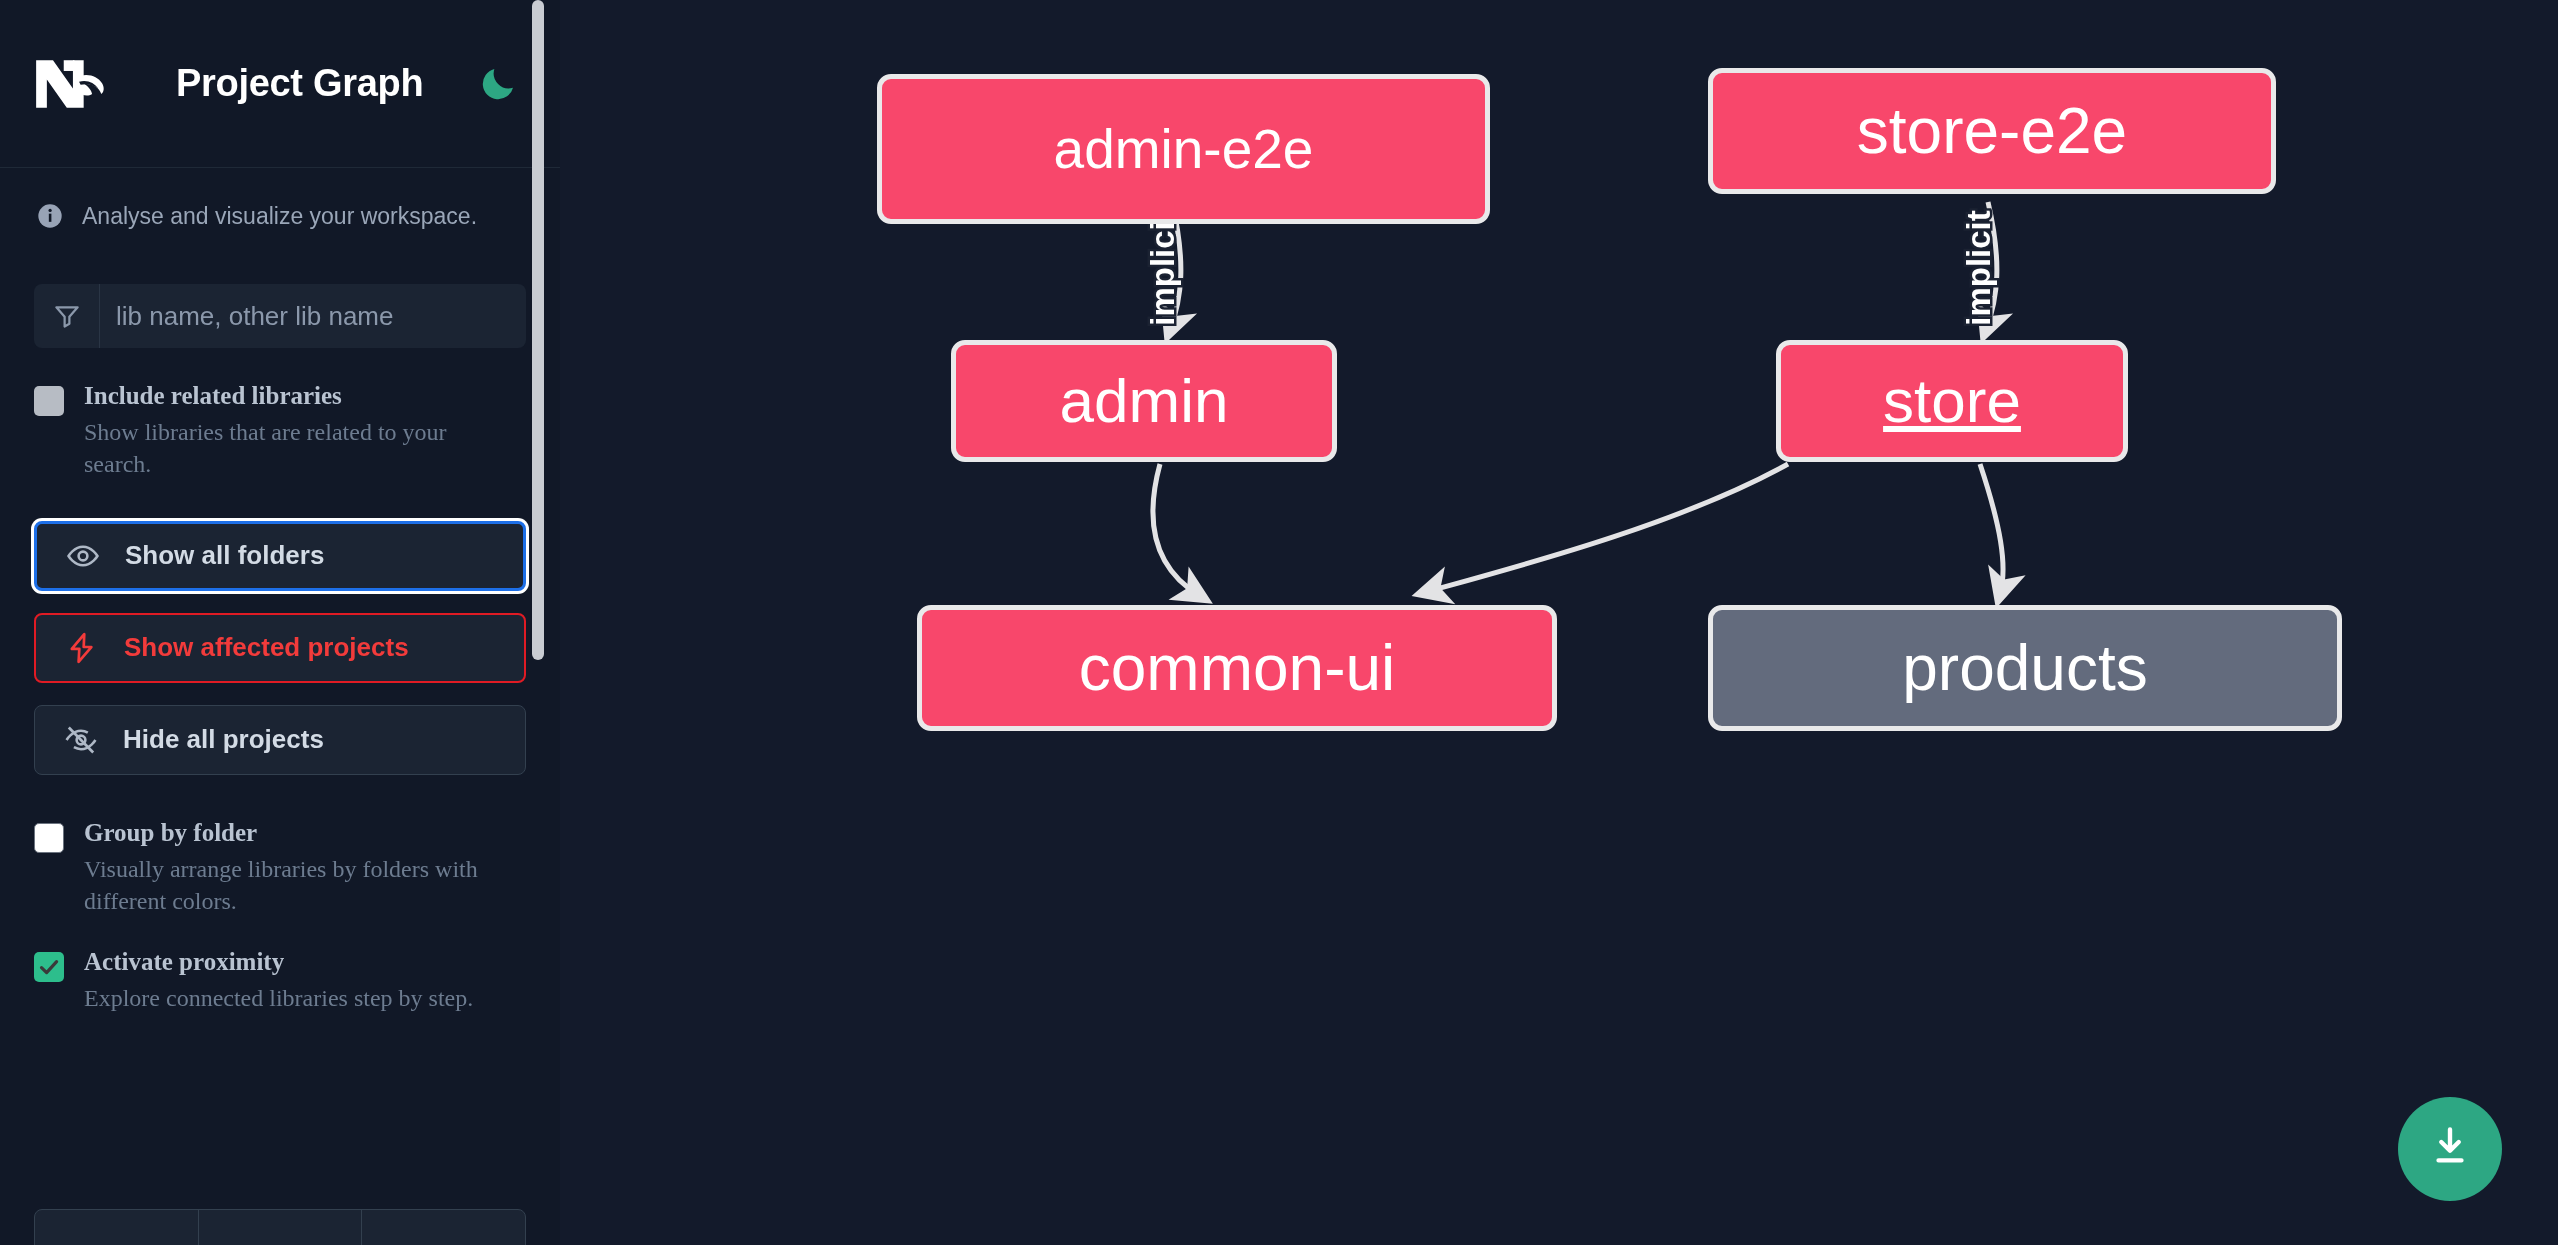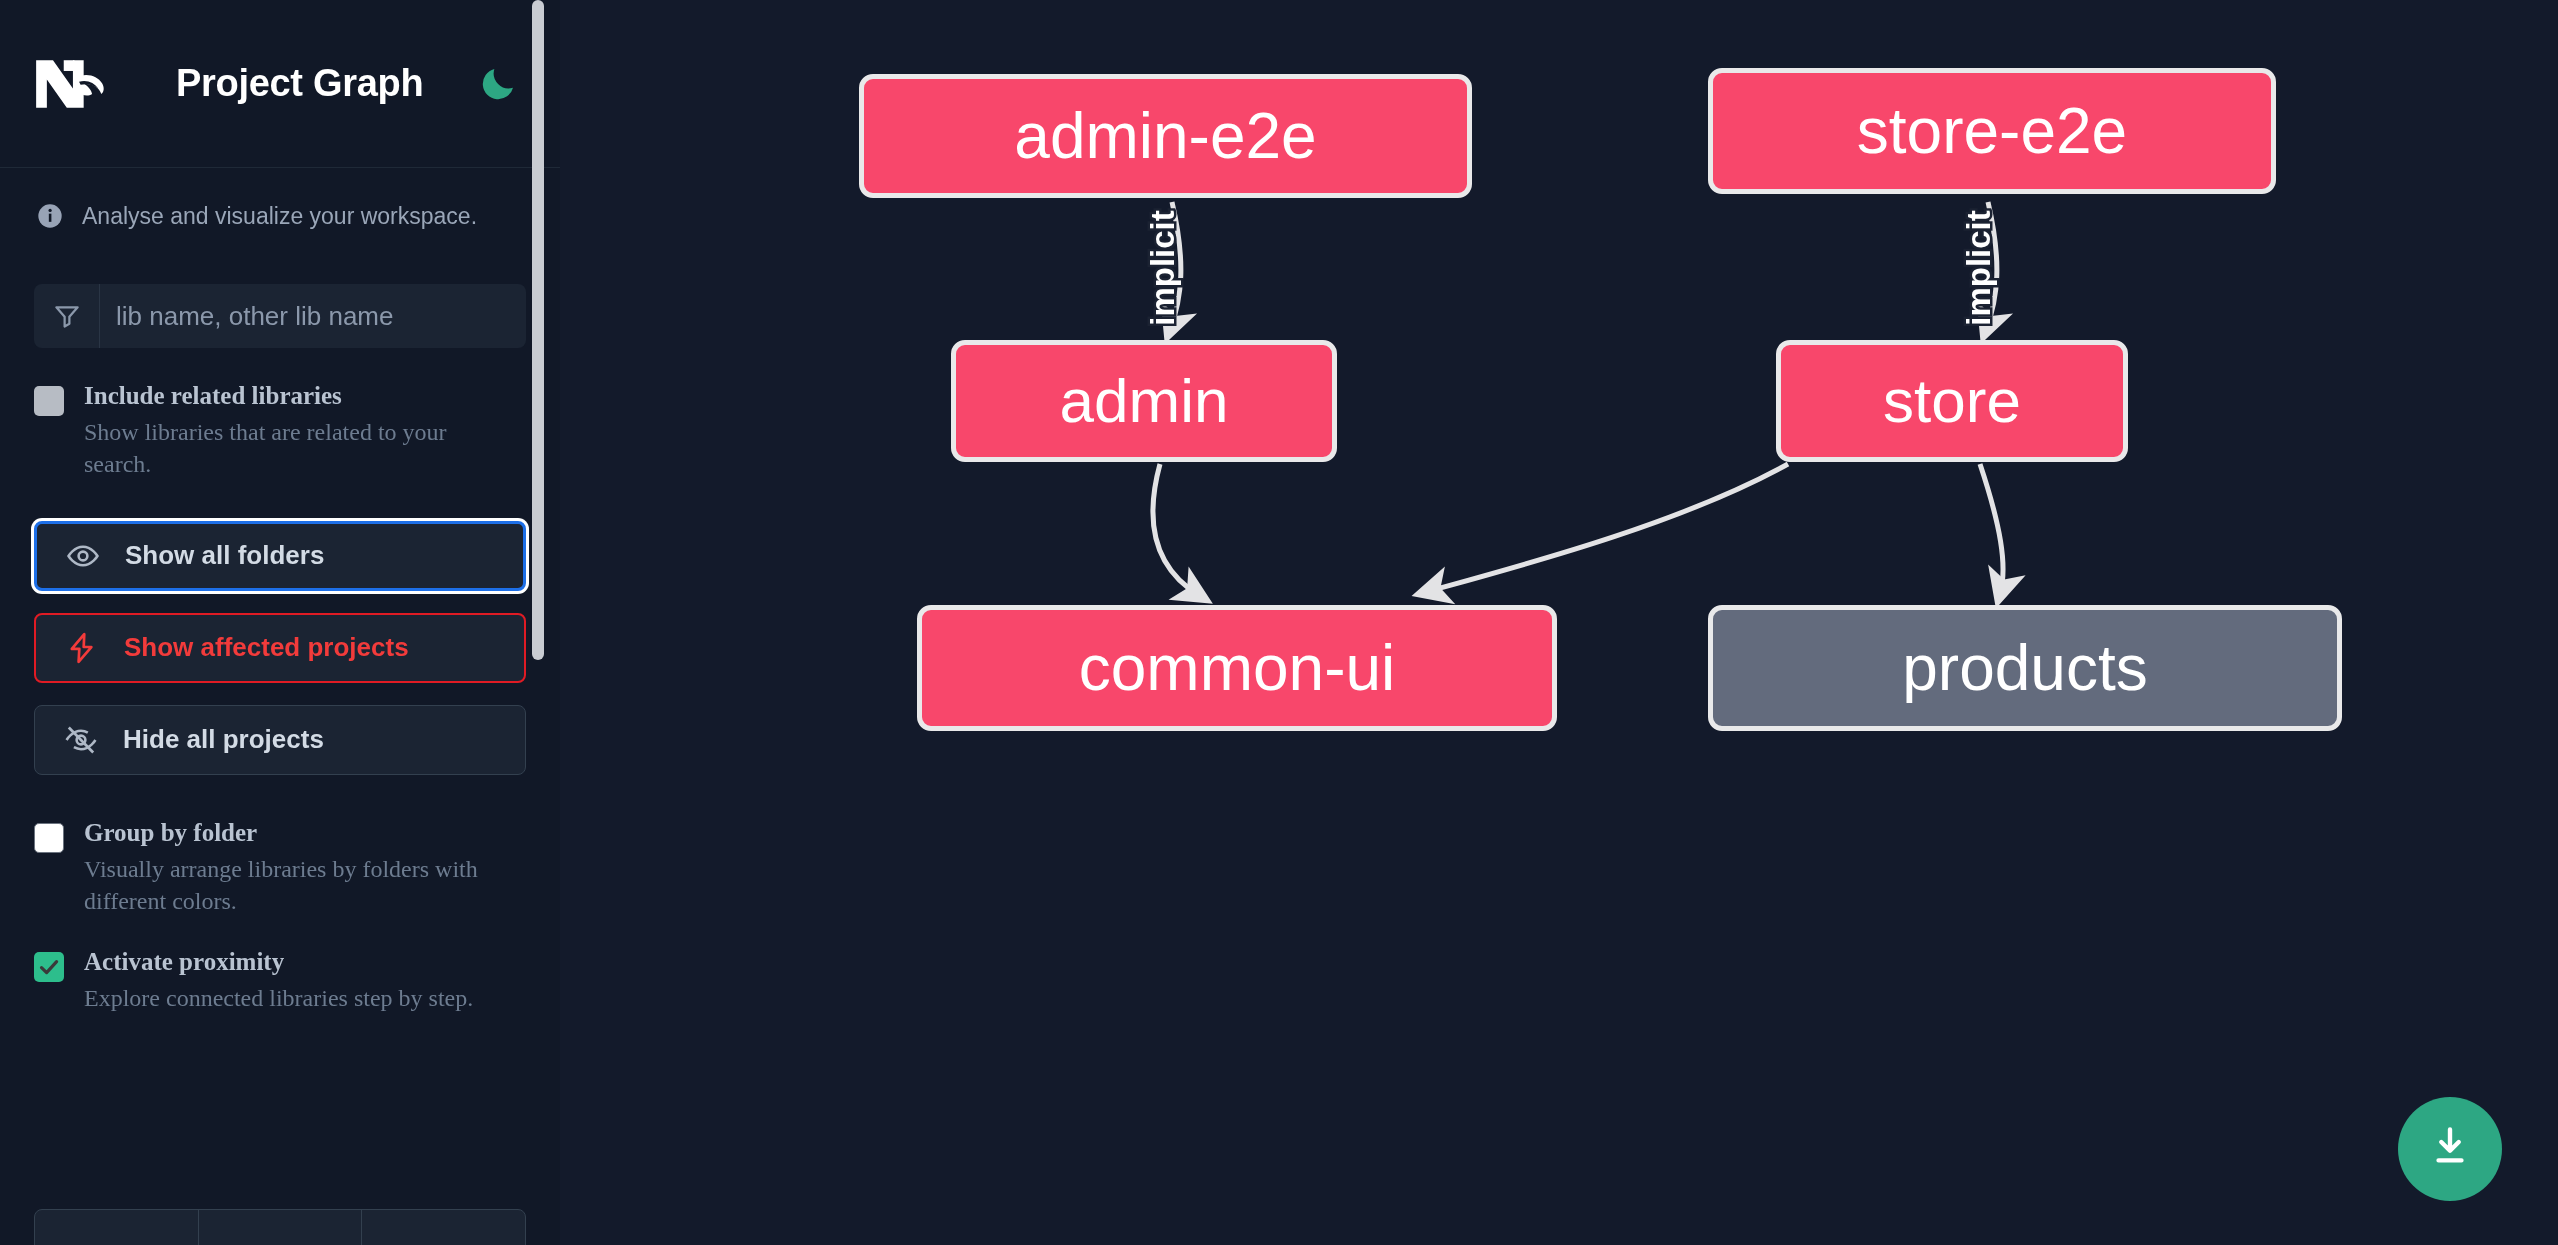--- a/index.html
+++ b/index.html
@@ -285,30 +285,30 @@
         <path d="M600 464 C 582 530 600 572 640 596"></path>
         <path d="M1228 464 C 1120 524 960 566 866 592"></path>
         <path d="M1420 464 C 1440 524 1448 566 1440 594"></path>
       </g>
       <g font-family="Liberation Sans, sans-serif" font-size="33" font-weight="700" fill="#ffffff" stroke="#1b2232" stroke-width="5" paint-order="stroke" text-anchor="middle">
         <text transform="translate(614,268) rotate(-90)">implicit</text>
         <text transform="translate(1430,268) rotate(-90)">implicit</text>
       </g>
     </svg>
 
-    <div class="node affected" style="left:299px; top:74px; width:613px; height:124px; font-size:64px;">
+    <div class="node affected" style="left:317px; top:74px; width:613px; height:150px; font-size:55px;">
       <span>admin-e2e</span>
     </div>
     <div class="node affected" style="left:1148px; top:68px; width:568px; height:126px; font-size:64px;">
       <span>store-e2e</span>
     </div>
     <div class="node affected" style="left:391px; top:340px; width:386px; height:122px; font-size:62px;">
       <span>admin</span>
     </div>
-    <div class="node affected" style="left:1216px; top:340px; width:352px; height:122px; font-size:62px;">
+    <div class="node affected" style="left:1216px; top:340px; width:352px; height:122px; font-size:62px;text-decoration:underline;">
       <span>store</span>
     </div>
     <div class="node affected" style="left:357px; top:605px; width:640px; height:126px; font-size:64px;">
       <span>common-ui</span>
     </div>
     <div class="node plain" style="left:1148px; top:605px; width:634px; height:126px; font-size:64px;">
       <span>products</span>
     </div>
 
     <div class="dl-btn">

